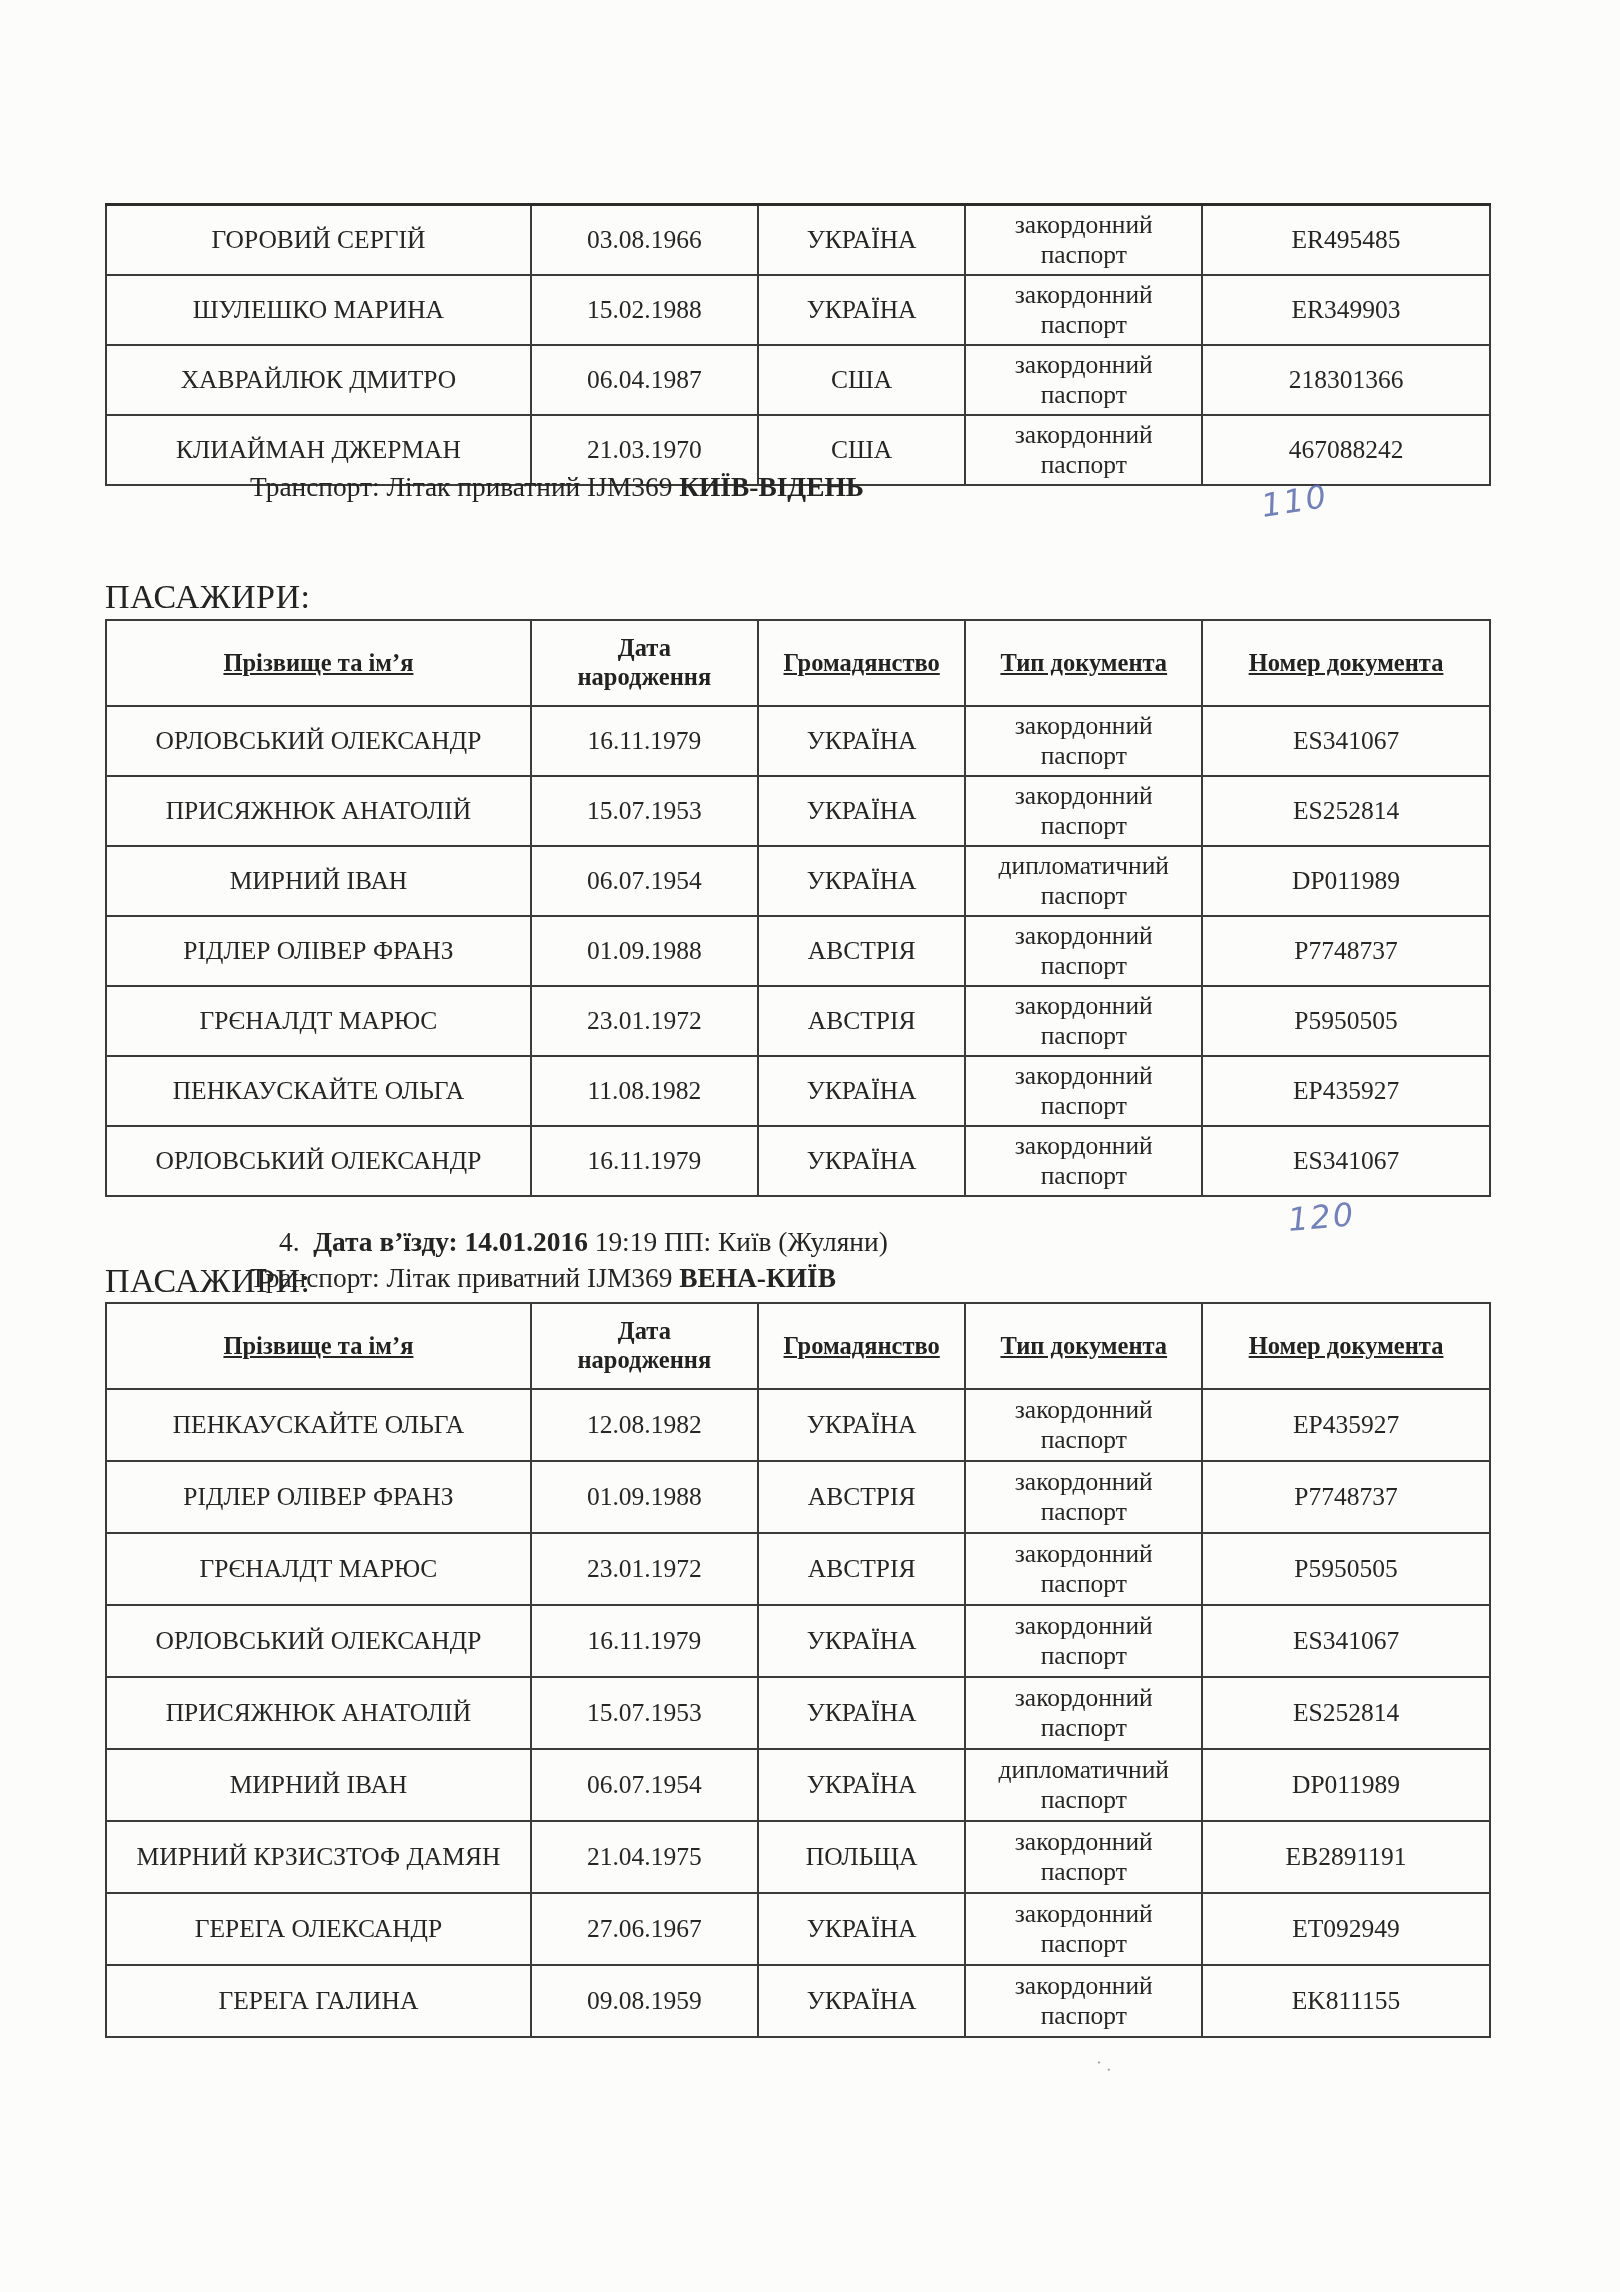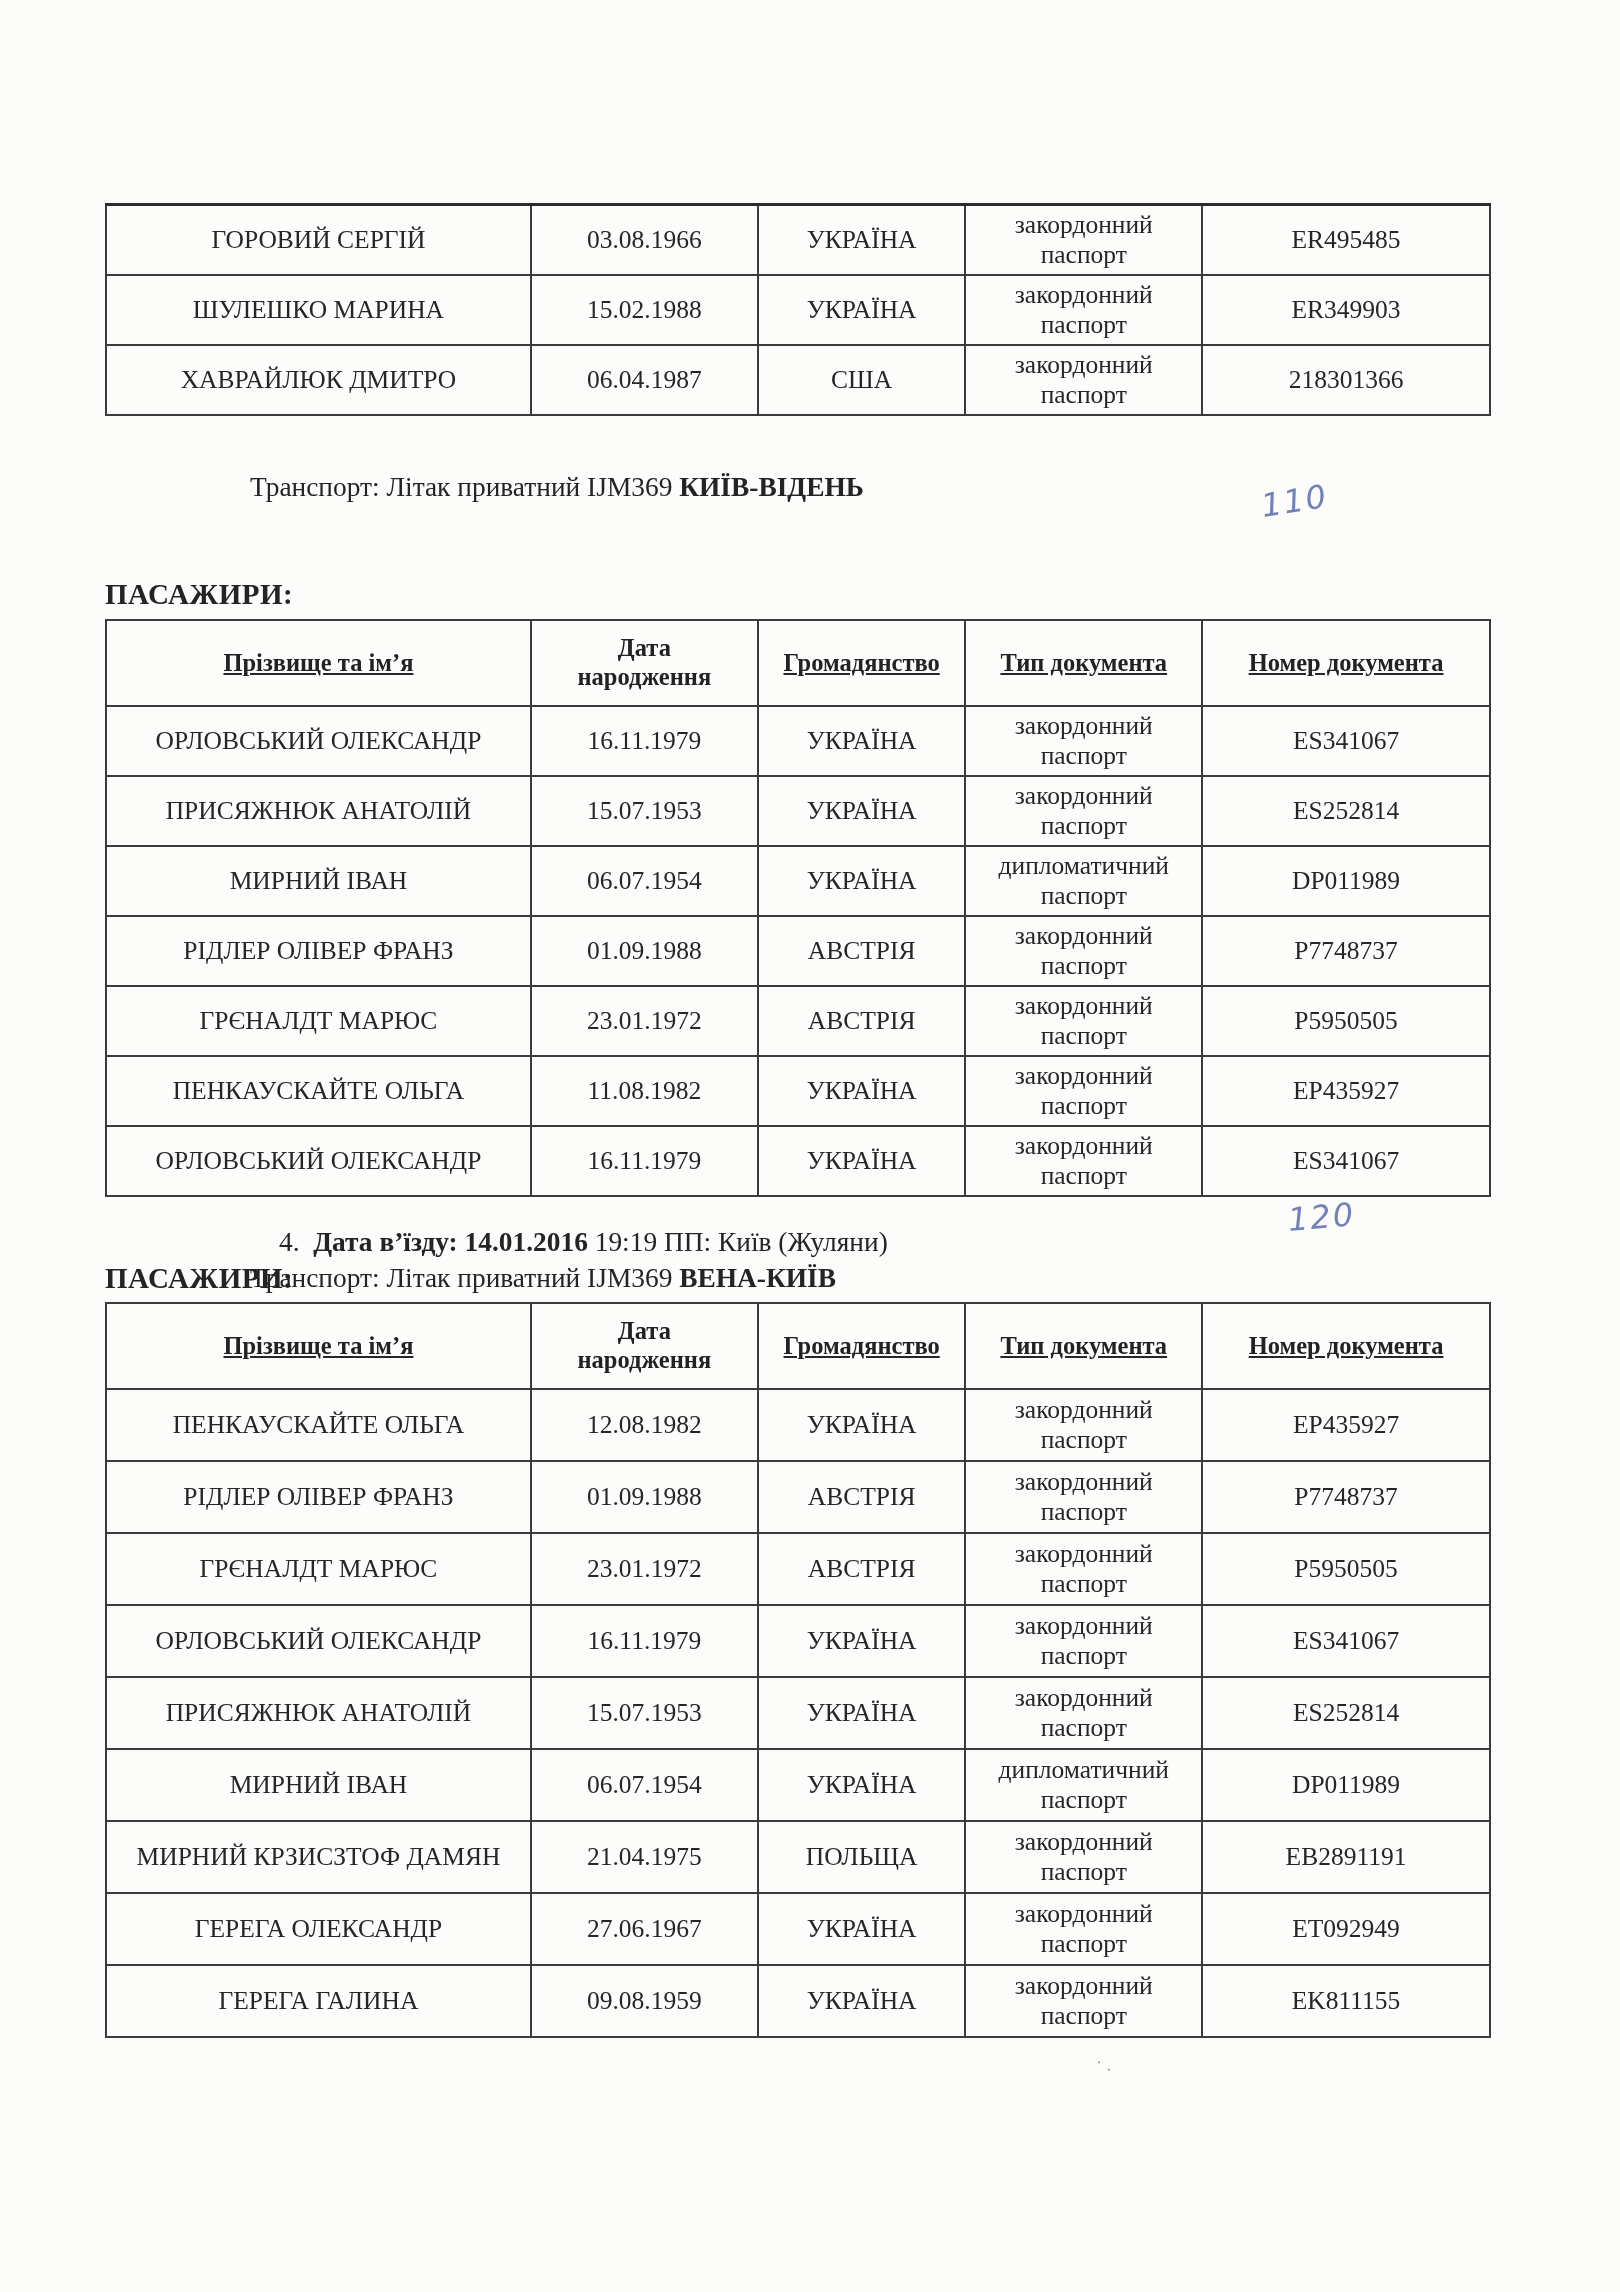--- a/index.html
+++ b/index.html
@@ -46,21 +46,21 @@
   .t3 tbody tr{height:72px;}
   .hdr-narrow{display:inline-block;max-width:147px;}
   
   .section{position:absolute;left:0;width:100%;font-size:27.4px;line-height:36px;}
   .sec3{top:469px;}
   .sec4{top:1224px;}
   .sec-line1{margin-left:279px;}
   .sec-line2{margin-left:250px;}
   .sec-num{margin-right:13.7px;}
   .b{font-weight:bold;}
-  .pass-label{position:absolute;left:105px;font-size:29px;font-weight:bold;letter-spacing:0.5px;}
+  .pass-label{position:absolute;left:105px;font-size:34px;font-weight:normal;letter-spacing:0.5px;}
   .pl1{top:578px;}
   .pl2{top:1262px;}
   
   .handwrite{
     position:absolute;
     font-family:"DejaVu Sans", sans-serif;
     font-style:italic;
     color:#5c6cae;
     font-size:32px;
     letter-spacing:2px;
@@ -106,20 +106,27 @@
       </tr>
 
       <tr>
         <td>ХАВРАЙЛЮК ДМИТРО</td>
         <td>06.04.1987</td>
         <td>США</td>
         <td>закордонний паспорт</td>
         <td>218301366</td>
       </tr>
 
+      <tr>
+        <td>КЛИАЙМАН ДЖЕРМАН</td>
+        <td>21.03.1970</td>
+        <td>США</td>
+        <td>закордонний паспорт</td>
+        <td>467088242</td>
+      </tr>
     </tbody>
   </table>
 
   <div class="section sec3">
     <div class="sec-line2">
       <span>Транспорт: Літак приватний IJM369 </span><span class="b">КИЇВ-ВІДЕНЬ</span>
     </div>
   </div>
   <div class="handwrite hw1">110</div>
 

